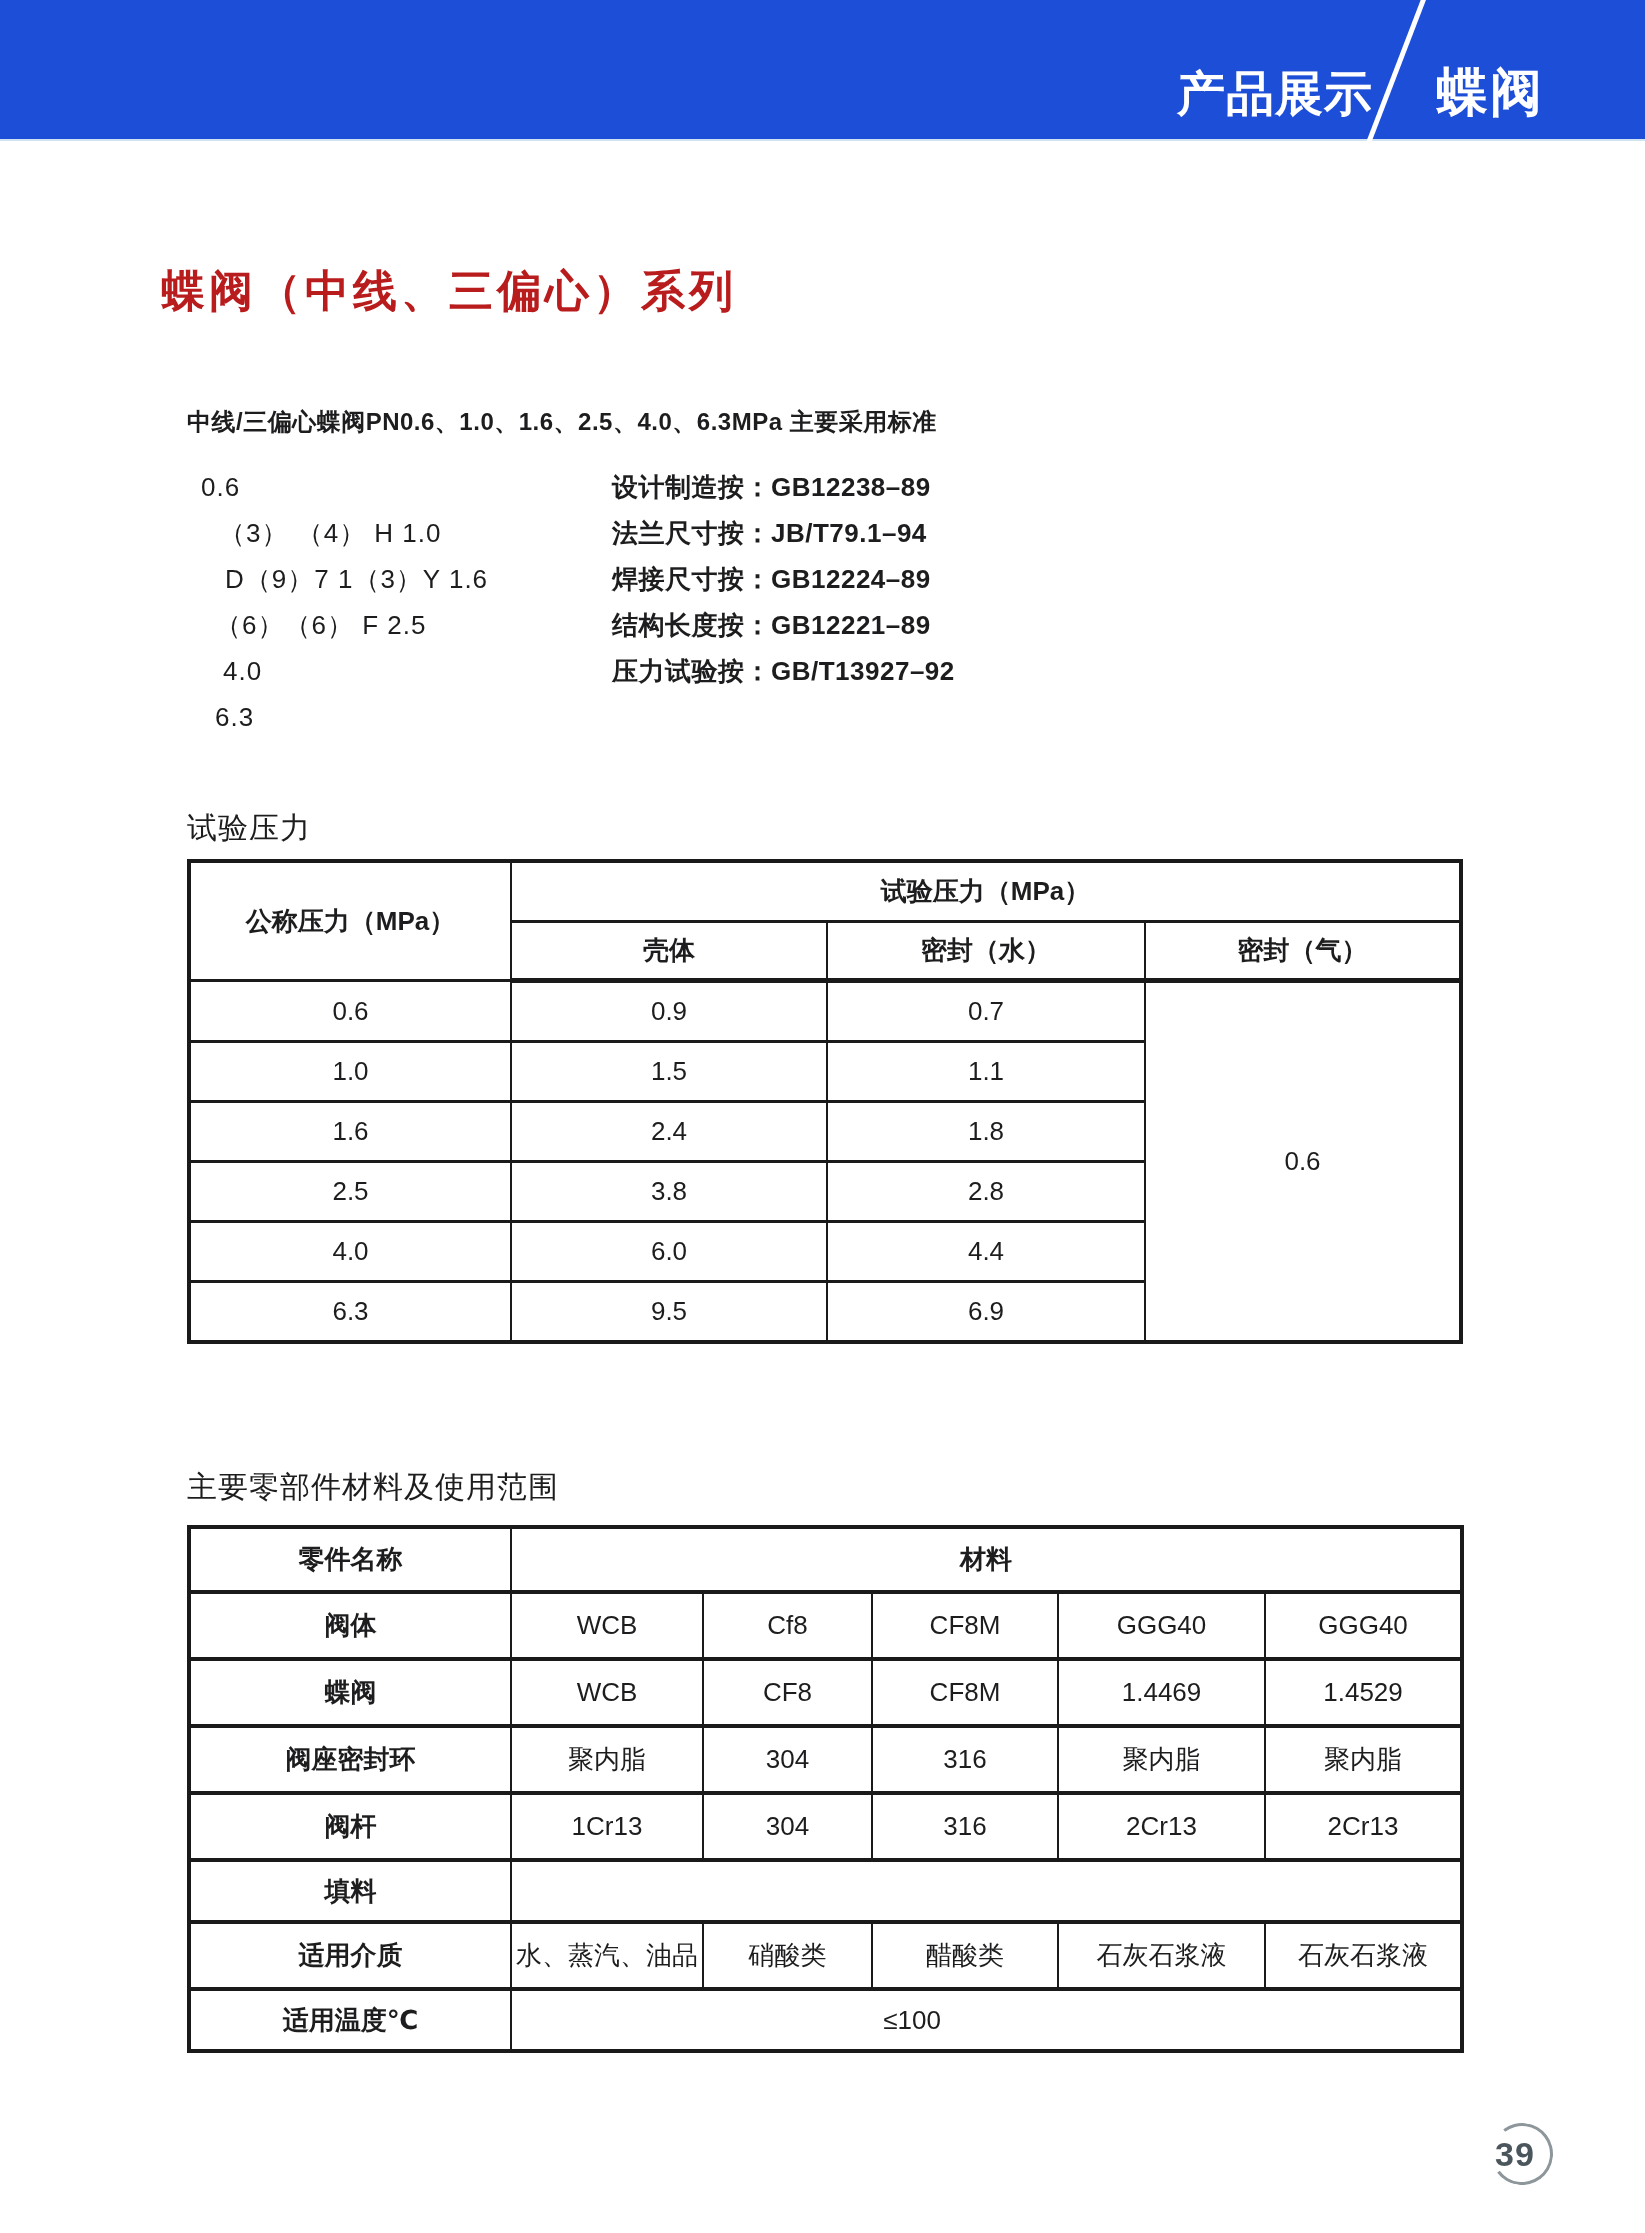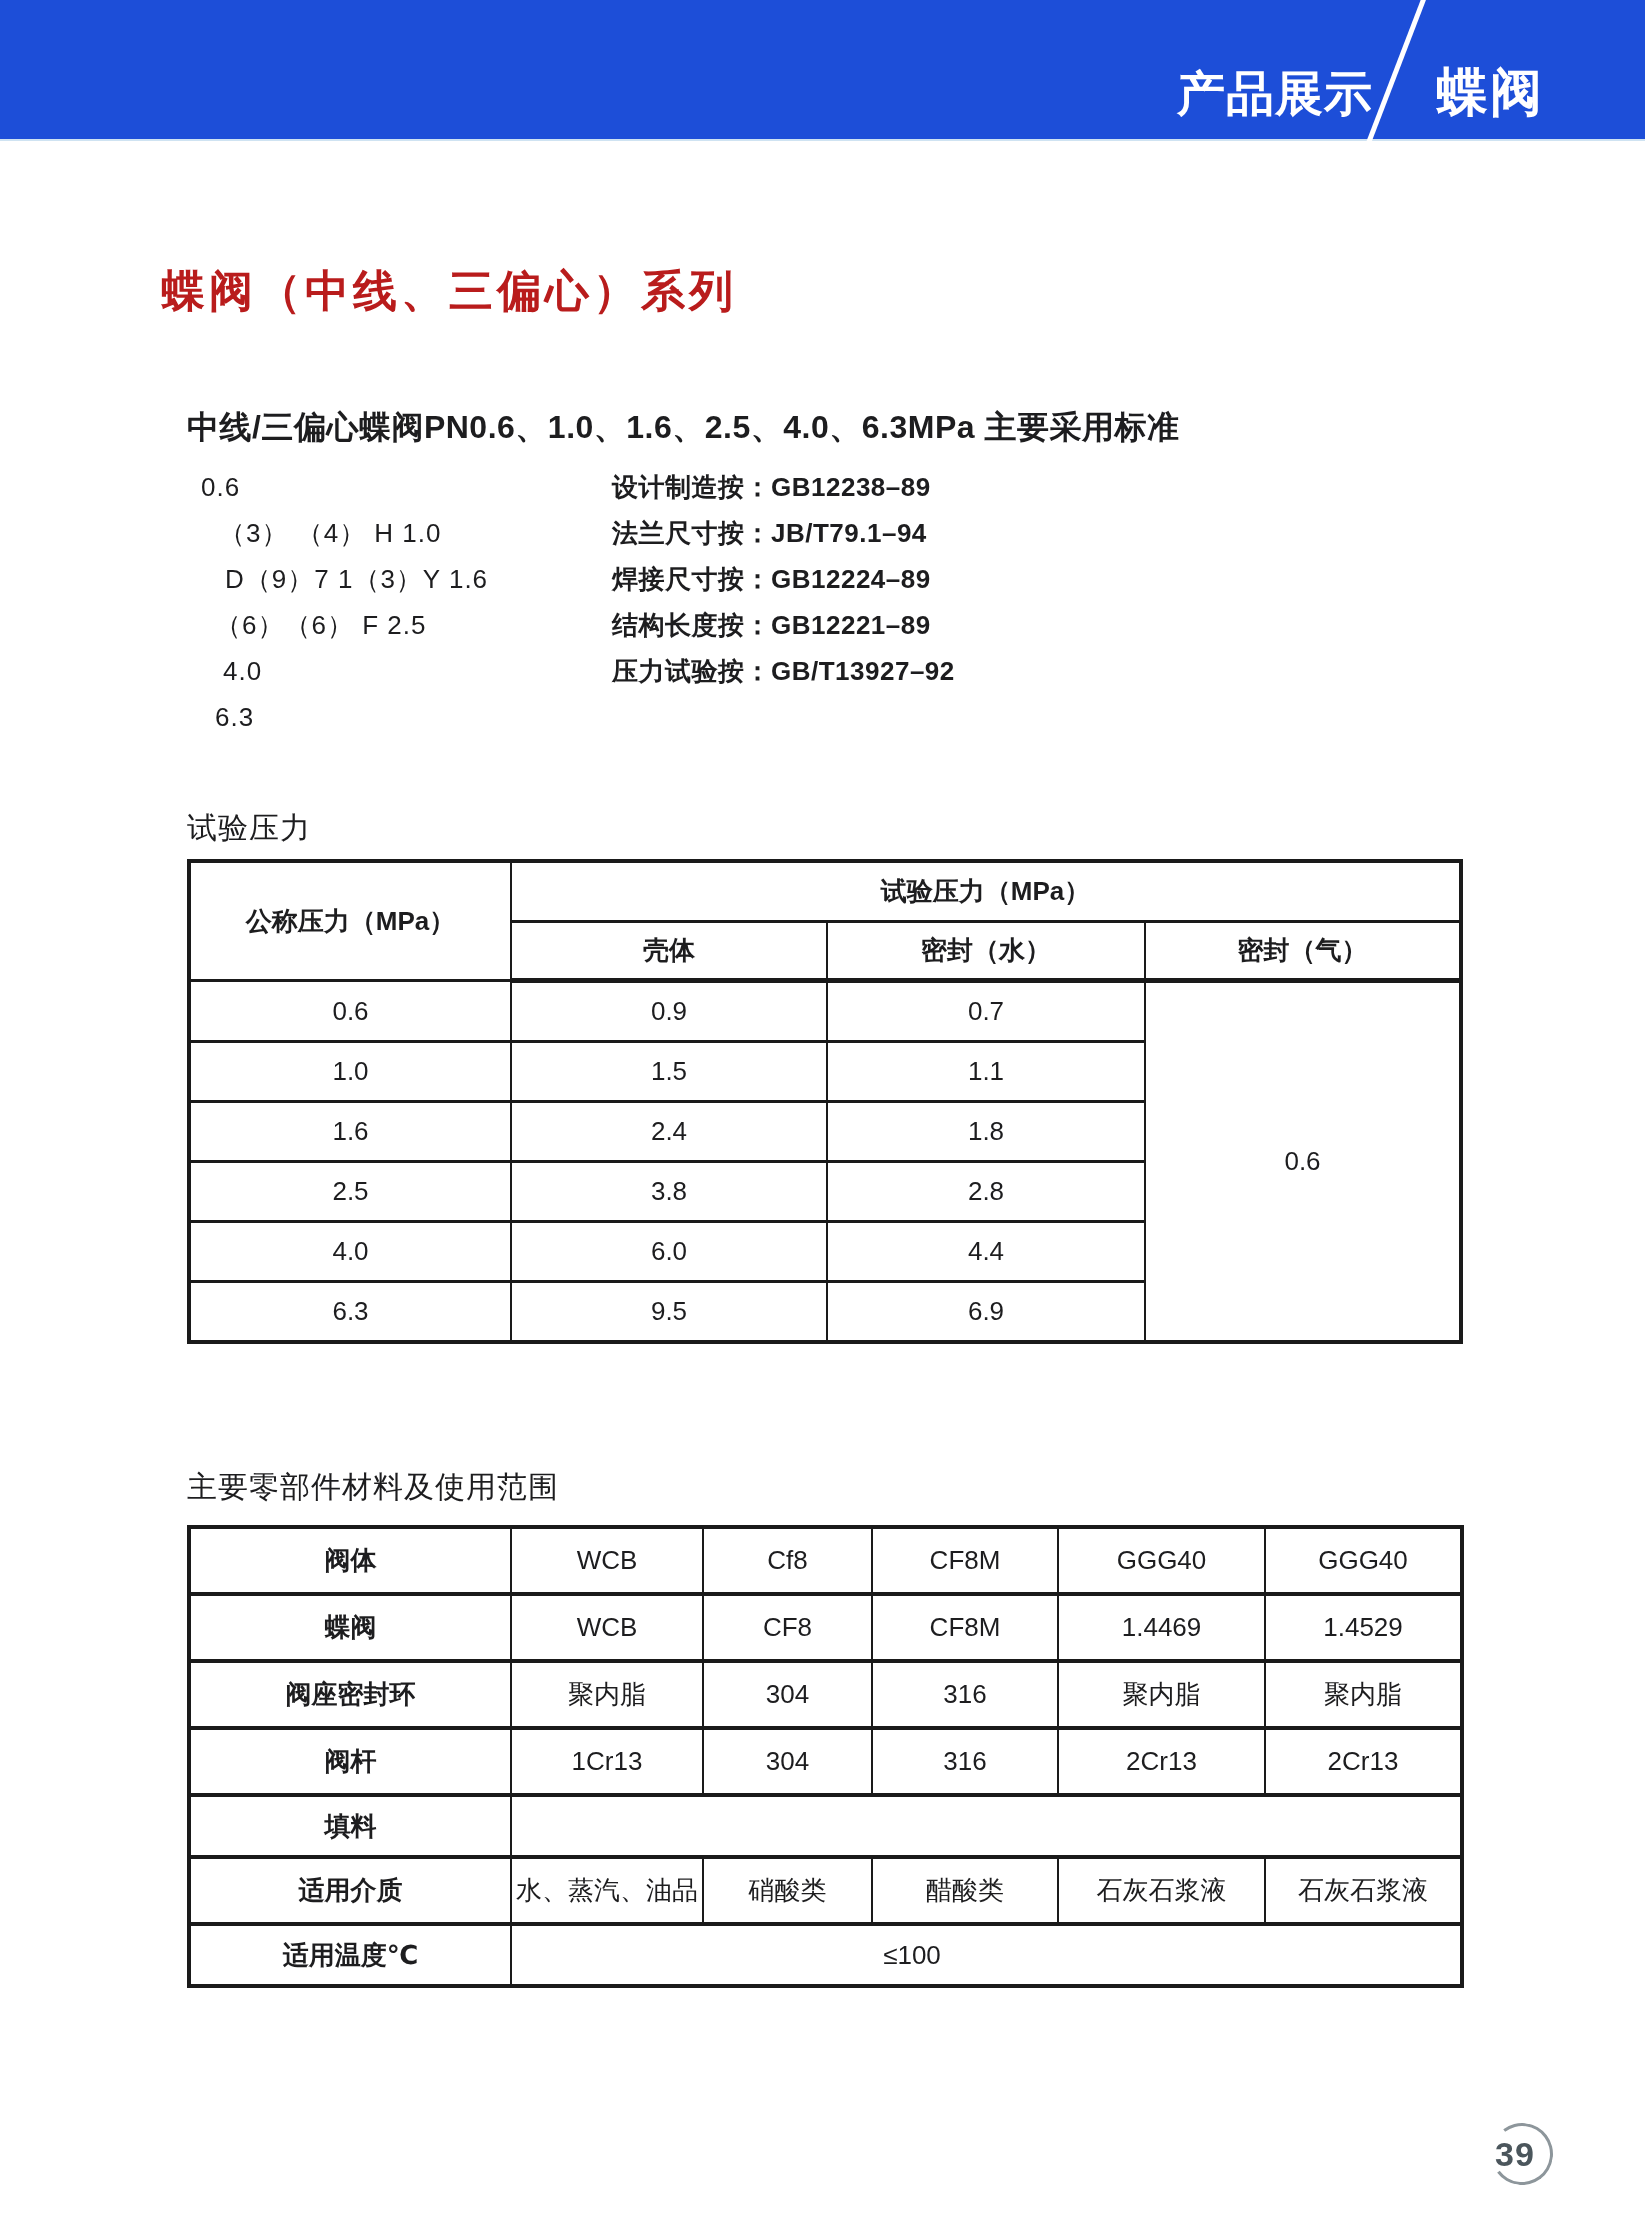--- a/index.html
+++ b/index.html
@@ -13,21 +13,21 @@
   .banner-slash{position:absolute;left:1393px;top:-6px;width:5px;height:157px;background:#ffffff;
       transform:rotate(21deg);transform-origin:center center;}
   .banner-right-label{position:absolute;left:1436px;top:66px;font-size:52px;font-weight:700;color:#ffffff;
       letter-spacing:2px;line-height:1;}
 
   
   .main-title{position:absolute;left:161px;top:267px;font-size:44px;font-weight:700;color:#b91c1c;
       letter-spacing:4px;line-height:1.1;}
 
   
-  .standards-heading{position:absolute;left:187px;top:406px;font-size:32px;font-weight:700;color:#1d1d1f;letter-spacing:0.5px;}
+  .standards-heading{position:absolute;left:187px;top:406px;font-size:24px;font-weight:700;color:#1d1d1f;letter-spacing:0.5px;}
   .standards-list{position:absolute;left:187px;top:464px;width:1095px;}
   .standards-row{display:flex;height:46px;align-items:center;}
   .standards-code{width:425px;font-size:26px;font-weight:500;color:#1d1d1f;letter-spacing:1px;padding-left:14px;box-sizing:border-box;}
   .standards-code.indent-0{padding-left:14px;}
   .standards-code.indent-1{padding-left:32px;}
   .standards-code.indent-2{padding-left:38px;}
   .standards-code.indent-3{padding-left:28px;}
   .standards-code.indent-4{padding-left:36px;}
   .standards-code.indent-5{padding-left:28px;}
   .standards-item{font-size:26px;font-weight:700;color:#1d1d1f;letter-spacing:0.5px;}
@@ -171,20 +171,24 @@
     <table class="mt">
       <colgroup>
           <col style="width:322px">
           <col style="width:192px">
           <col style="width:169px">
           <col style="width:186px">
           <col style="width:207px">
           <col style="width:197px">
         </colgroup>
       <tbody>
+          <tr class="h">
+        <td>零件名称</td>
+        <td colspan="5">材料</td>
+      </tr>
       <tr class="r">
         <td class="part">阀体</td>
         <td>WCB</td>
         <td>Cf8</td>
         <td>CF8M</td>
         <td>GGG40</td>
         <td>GGG40</td>
       </tr>
       <tr class="r">
         <td class="part">蝶阀</td>

